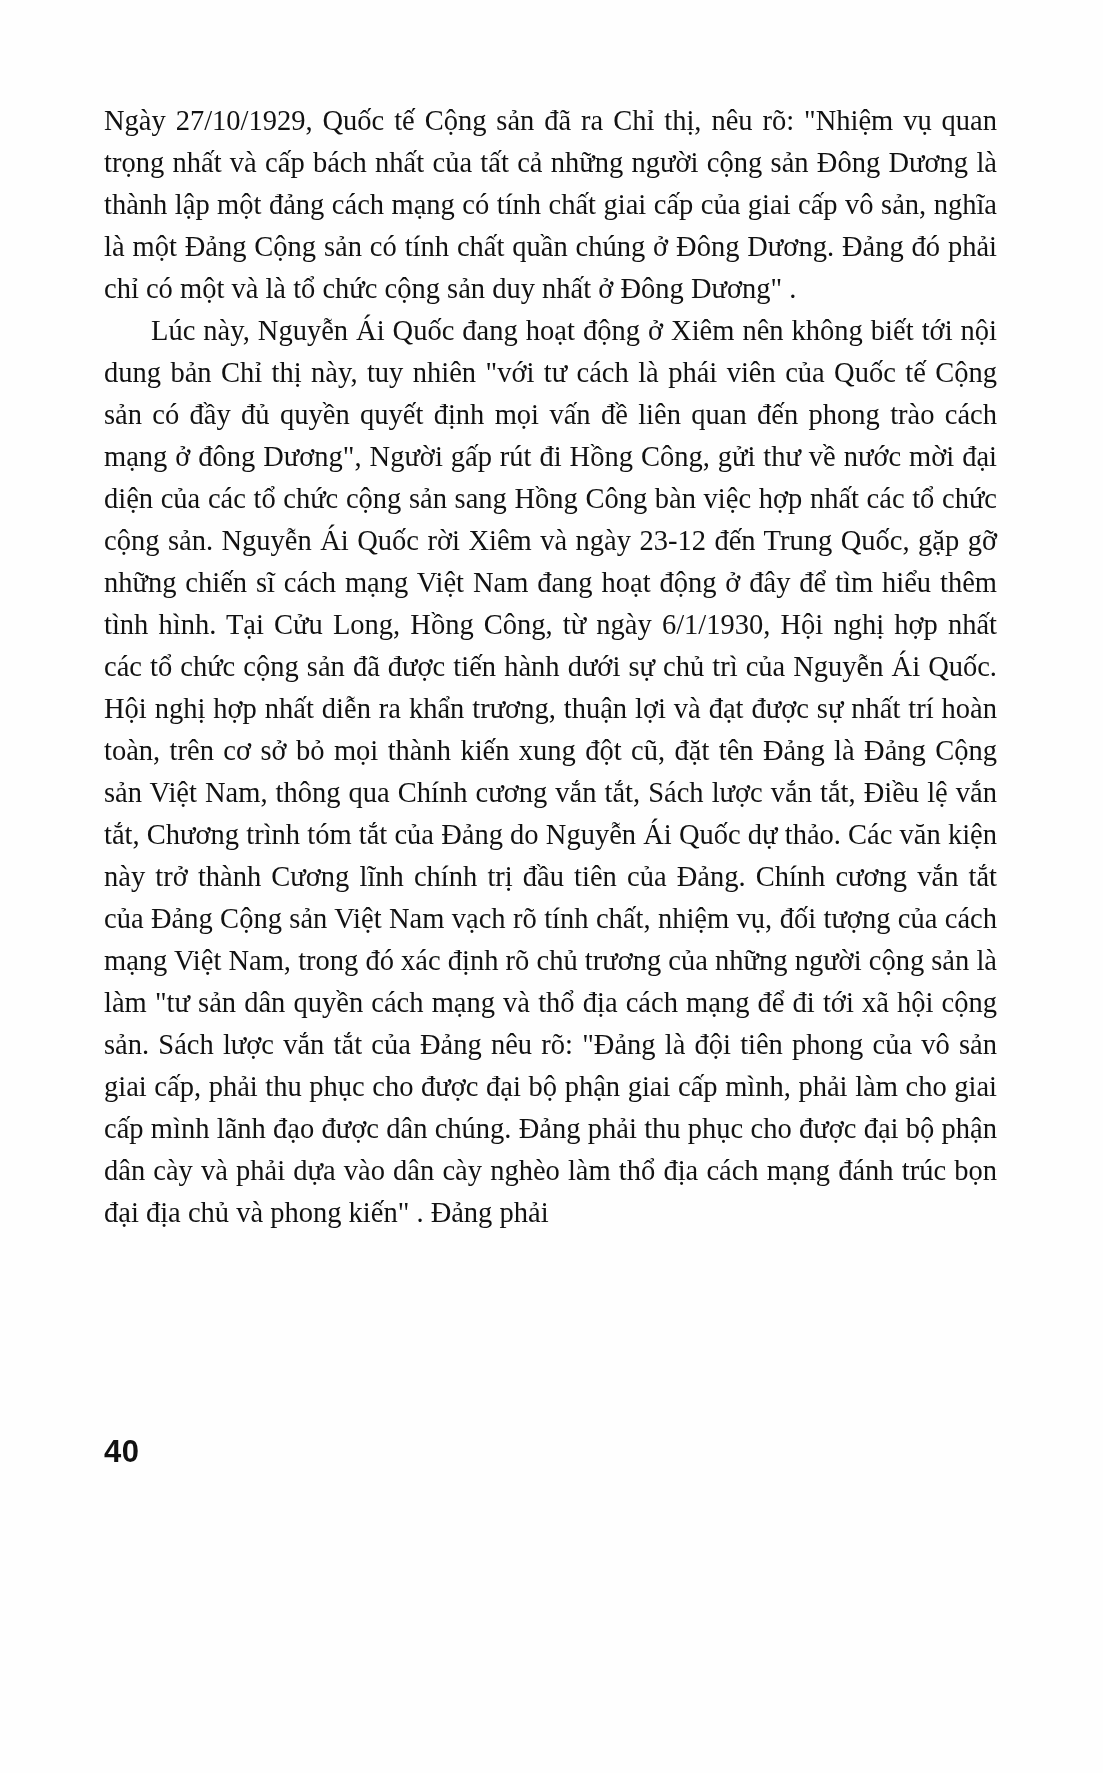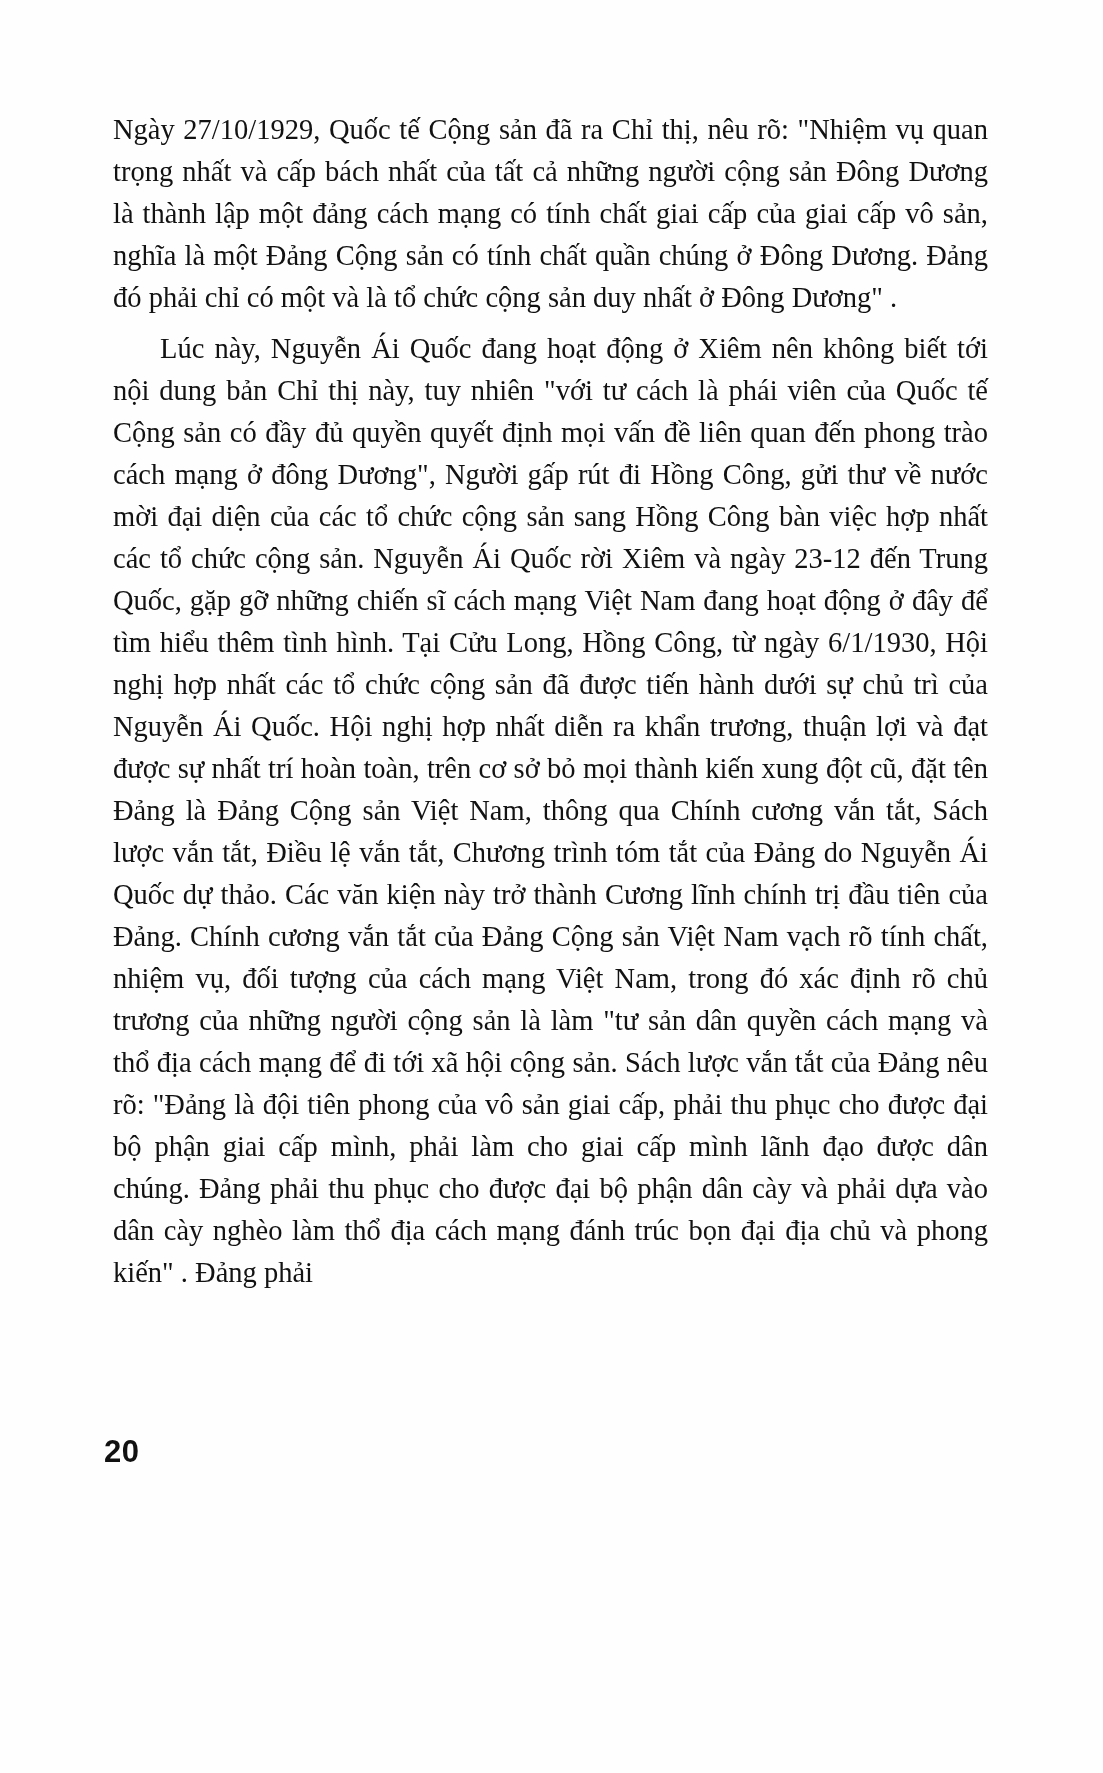--- a/index.html
+++ b/index.html
@@ -24,21 +24,21 @@
     left: 104px;
     width: 893px;
     font-family: "Liberation Serif", serif;
     font-size: 28.5px;
     line-height: 42px;
     color: #121212;
     text-align: justify;
     text-justify: inter-word;
   }
   .para {
-    margin: 9px;
+    margin: 0;
     padding: 0;
   }
   .para.indent {
     text-indent: 47px;
   }
   .folio {
     position: absolute;
     left: 104px;
     top: 1434px;
     font-family: "Liberation Sans", sans-serif;
@@ -49,14 +49,14 @@
   }
 </style>
 </head>
 <body>
 
 <div class="page">
   <main class="text-block">
     <p class="para no-indent">Ngày 27/10/1929, Quốc tế Cộng sản đã ra Chỉ thị, nêu rõ: "Nhiệm vụ quan trọng nhất và cấp bách nhất của tất cả những người cộng sản Đông Dương là thành lập một đảng cách mạng có tính chất giai cấp của giai cấp vô sản, nghĩa là một Đảng Cộng sản có tính chất quần chúng ở Đông Dương. Đảng đó phải chỉ có một và là tổ chức cộng sản duy nhất ở Đông Dương" .</p>
     <p class="para indent">Lúc này, Nguyễn Ái Quốc đang hoạt động ở Xiêm nên không biết tới nội dung bản Chỉ thị này, tuy nhiên "với tư cách là phái viên của Quốc tế Cộng sản có đầy đủ quyền quyết định mọi vấn đề liên quan đến phong trào cách mạng ở đông Dương", Người gấp rút đi Hồng Công, gửi thư về nước mời đại diện của các tổ chức cộng sản sang Hồng Công bàn việc hợp nhất các tổ chức cộng sản. Nguyễn Ái Quốc rời Xiêm và ngày 23-12 đến Trung Quốc, gặp gỡ những chiến sĩ cách mạng Việt Nam đang hoạt động ở đây để tìm hiểu thêm tình hình. Tại Cửu Long, Hồng Công, từ ngày 6/1/1930, Hội nghị hợp nhất các tổ chức cộng sản đã được tiến hành dưới sự chủ trì của Nguyễn Ái Quốc. Hội nghị hợp nhất diễn ra khẩn trương, thuận lợi và đạt được sự nhất trí hoàn toàn, trên cơ sở bỏ mọi thành kiến xung đột cũ, đặt tên Đảng là Đảng Cộng sản Việt Nam, thông qua Chính cương vắn tắt, Sách lược vắn tắt, Điều lệ vắn tắt, Chương trình tóm tắt của Đảng do Nguyễn Ái Quốc dự thảo. Các văn kiện này trở thành Cương lĩnh chính trị đầu tiên của Đảng. Chính cương vắn tắt của Đảng Cộng sản Việt Nam vạch rõ tính chất, nhiệm vụ, đối tượng của cách mạng Việt Nam, trong đó xác định rõ chủ trương của những người cộng sản là làm "tư sản dân quyền cách mạng và thổ địa cách mạng để đi tới xã hội cộng sản. Sách lược vắn tắt của Đảng nêu rõ: "Đảng là đội tiên phong của vô sản giai cấp, phải thu phục cho được đại bộ phận giai cấp mình, phải làm cho giai cấp mình lãnh đạo được dân chúng. Đảng phải thu phục cho được đại bộ phận dân cày và phải dựa vào dân cày nghèo làm thổ địa cách mạng đánh trúc bọn đại địa chủ và phong kiến" . Đảng phải</p>
   </main>
-  <div class="folio">20</div>
+  <div class="folio">40</div>
 </div>
 
 </body></html>

